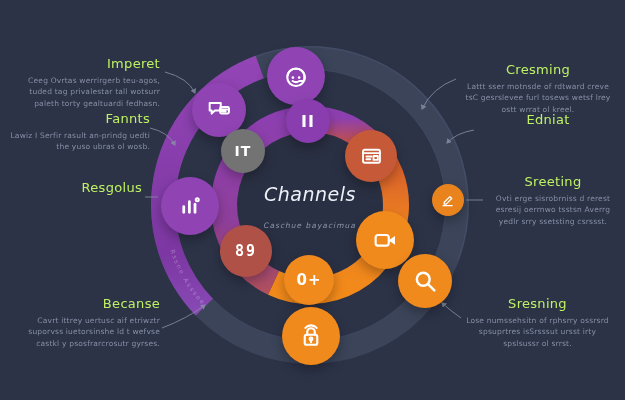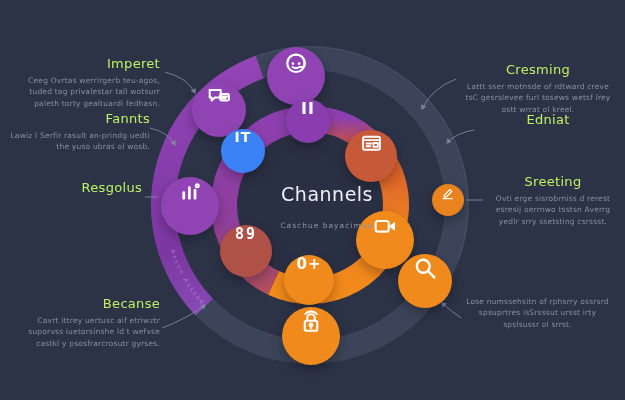--- a/index.html
+++ b/index.html
@@ -7,31 +7,32 @@
     position:relative;
     width:625px;height:400px;
     background:#2c3347;
     overflow:hidden;
     font-family:"DejaVu Sans", sans-serif;
   }
   #ringsvg{position:absolute;left:0;top:0;}
   .node{
     position:absolute;
     border-radius:50%;
-    display:flex;justify-content:center;
+    display:flex;align-items:center;justify-content:center;
     box-shadow:0 5px 12px rgba(0,0,0,.28);
   }
   .node svg{stroke:#fff;fill:none;stroke-width:1.7;stroke-linecap:round;stroke-linejoin:round;}
   .node .glyph{
     color:#fff;font-weight:bold;letter-spacing:1px;
     font-family:"DejaVu Sans", sans-serif;
   }
   .center-block{
-    position:absolute;left:223px;top:183px;width:150px;
-    text-align:right;
+    position:absolute;left:235px;top:183px;width:150px;
+    text-align:center;
+    font-style:italic;
   }
   .center-title{color:#eef1f7;font-size:19px;font-weight:500;letter-spacing:.5px;}
   .center-sub{color:#8d95ac;font-size:7.5px;margin-top:16px;letter-spacing:1px;}
   .label{position:absolute;}
   .label-left{text-align:right;}
   .label-right{text-align:center;}
   .label-title{color:#bef264;font-size:13px;font-weight:500;letter-spacing:.3px;margin-bottom:4px;}
   .label-desc{color:#868fa6;font-size:7.5px;line-height:1.5;letter-spacing:.2px;}
 </style>
 </head>
@@ -113,21 +114,21 @@
       <path d="M4 6h9.5v6.5H8.5l-2.8 2.6v-2.6H4z"></path>
       <rect x="13" y="9.5" width="7.5" height="5.5" rx="1"></rect>
       <path d="M14.5 11.5h4.5M14.5 13.3h3.2"></path>
     </svg>
   </div>
 
   <div class="node" style="left:286px;top:99px;width:44px;height:44px;background:#8a3dae">
     <span class="glyph" style="font-size:16px">II</span>
   </div>
 
-  <div class="node" style="left:221px;top:129px;width:44px;height:44px;background:#3b82f6">
+  <div class="node" style="left:221px;top:129px;width:44px;height:44px;background:#737373">
     <span class="glyph" style="font-size:14px">IT</span>
   </div>
 
   <div class="node" style="left:161px;top:177px;width:58px;height:58px;background:#9044b4">
     <svg width="30" height="30" viewBox="0 0 24 24" style="stroke-width:2.2">
       <path d="M7 17v-4.5"></path>
       <path d="M11.5 17V8.5"></path>
       <path d="M16 17v-6.5"></path>
       <circle cx="17.8" cy="7" r="1.2" style="stroke-width:1.6"></circle>
     </svg>
@@ -213,16 +214,17 @@
   <div class="label label-right" style="left:477px;top:112px;width:142px">
     <div class="label-title">Edniat</div>
   </div>
 
   <div class="label label-right" style="left:487px;top:174px;width:132px">
     <div class="label-title">Sreeting</div>
     <div class="label-desc">Ovti erge sisrobrniss d rerest esresij oerrnwo tsstsn Averrg yedlr srry ssetsting csrssst.</div>
   </div>
 
   <div class="label label-right" style="left:460px;top:296px;width:155px">
+    <div class="label-title">Sresning</div>
     <div class="label-desc">Lose numssehsitn of rphsrry ossrsrd spsuprtres isSrsssut ursst irty spslsussr ol srrst.</div>
   </div>
 
 </div>
 
 </body></html>

